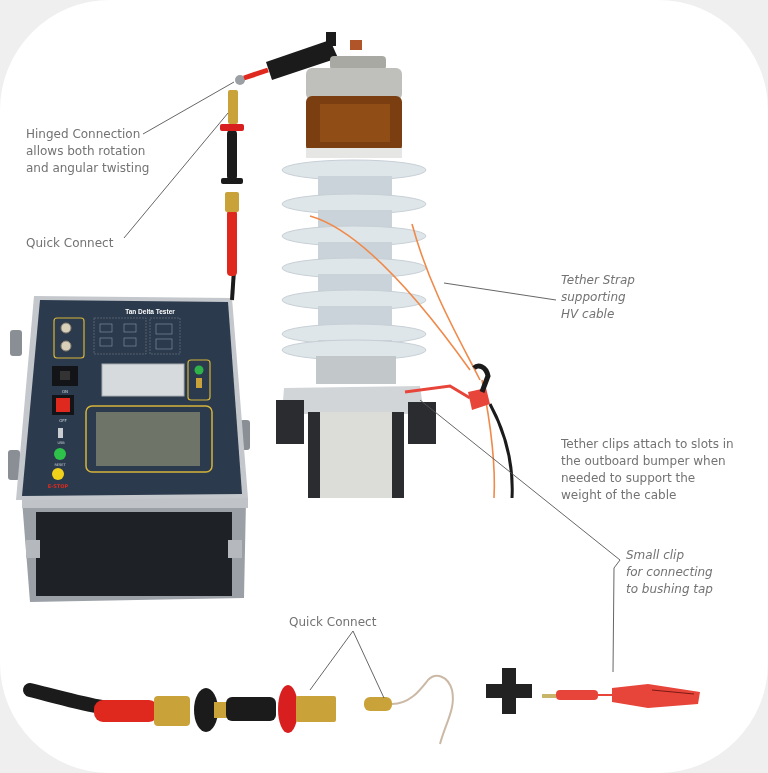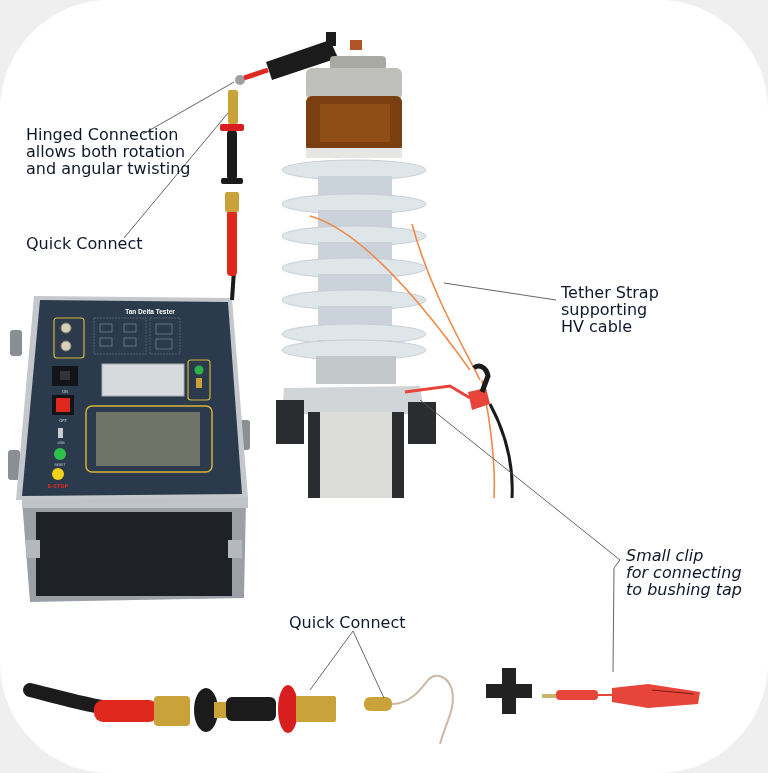--- a/index.html
+++ b/index.html
@@ -1,20 +1,20 @@
 <!DOCTYPE html>
 <html><head>
 <meta charset="utf-8">
 <style>
   html, body { margin:0; padding:0; }
   body { width:768px; height:773px; background:#efefef; position:relative; overflow:hidden;
          font-family:"DejaVu Sans","Liberation Sans",sans-serif; }
   .card { position:absolute; left:0; top:0; width:768px; height:773px; background:#ffffff;
           border-radius:110px; overflow:hidden; }
-  .label { position:absolute; font-size:16px; line-height:17px; color:#0f172a; white-space:pre-line; }
+  .label { position:absolute; font-size:12px; line-height:17px; color:#737373; white-space:pre-line; }
   svg.art { position:absolute; left:0; top:0; }
   .panel-title { font-family:"Liberation Sans",sans-serif; font-weight:bold; }
 </style>
 </head>
 <body>
 
 <div class="card">
 
   <svg class="art" width="768" height="773" viewBox="0 0 768 773">
 
@@ -164,21 +164,25 @@
       <polyline points="620,560 614,568 613,672"></polyline>
       <line x1="353" y1="631" x2="310" y2="690"></line>
       <line x1="353" y1="631" x2="384" y2="698"></line>
     </g>
   </svg>
 
   <div class="label" style="left:26px; top:126px;">Hinged Connection
 allows both rotation
 and angular twisting</div>
   <div class="label" style="left:26px; top:235px;">Quick Connect</div>
-  <div class="label" style="left:561px; top:284px;">Tether Strap
+  <div class="label" style="left:561px; top:272px;font-style:italic;">Tether Strap
 supporting
 HV cable</div>
+  <div class="label" style="left:561px; top:436px;">Tether clips attach to slots in
+the outboard bumper when
+needed to support the
+weight of the cable</div>
   <div class="label" style="left:626px; top:547px;font-style:italic;">Small clip
 for connecting
 to bushing tap</div>
   <div class="label" style="left:289px; top:614px;">Quick Connect</div>
 
 </div>
 
 </body></html>

